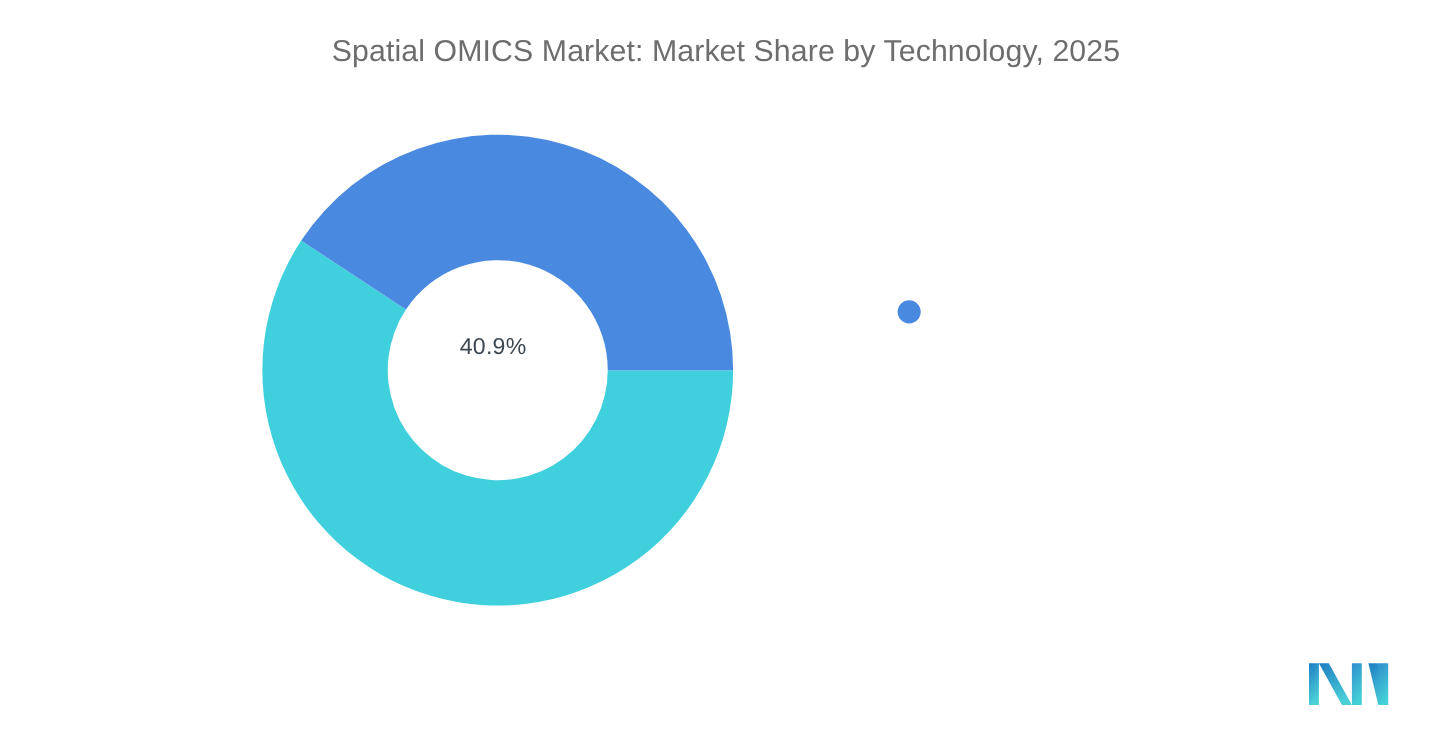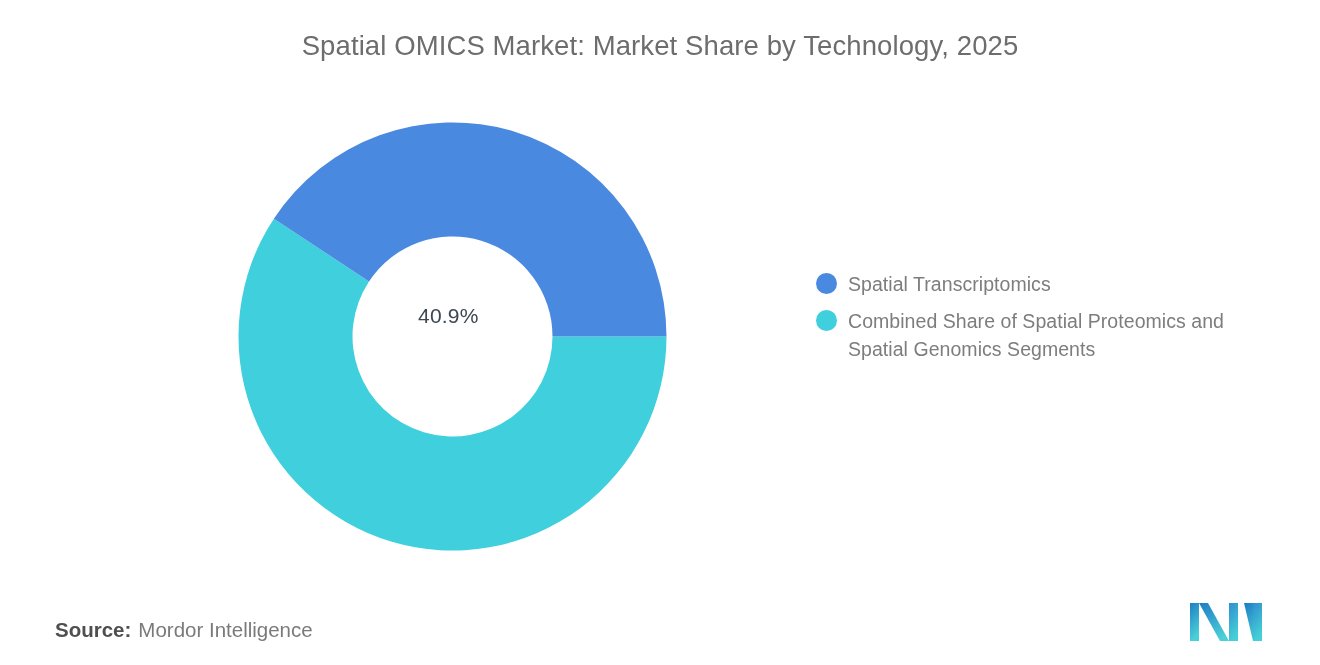--- a/index.html
+++ b/index.html
@@ -135,33 +135,25 @@
 
       <path id="slice-blue" fill="#4a89e0" d="M 35.84255726163096 96.69712162181104 A 214 214 0 0 1 428.5 214.5 L 314.5 214.5 A 100 100 0 0 0 131.01521367365933 159.4519259915005 Z"></path>
     </svg>
     <div class="slice-label">40.9%</div>
   </div>
 
   <div class="legend">
 
     <div class="legend-item">
       <span class="legend-swatch" style="background:#4a89e0;"></span>
-      <span class="legend-label">Spatial Transcriptomics</span>
     </div>
 
-    <div class="legend-item">
-      <span class="legend-swatch" style="background:#3fcfdd;"></span>
-      <span class="legend-label">Combined Share of Spatial Proteomics and Spatial Genomics Segments</span>
-    </div>
 
   </div>
 
-  <div class="source-line">
-    <span class="source-key">Source:</span><span class="source-val">Mordor Intelligence</span>
-  </div>
 
   <div class="brand-logo">
     <svg viewBox="0 0 76 46">
       <defs>
         <linearGradient id="gradA" x1="0" y1="0" x2="0.25" y2="1">
           <stop offset="0%" stop-color="#1f7fc4"></stop>
           <stop offset="100%" stop-color="#4bd0d8"></stop>
         </linearGradient>
         <linearGradient id="gradB" x1="0" y1="0" x2="0.3" y2="1">
           <stop offset="0%" stop-color="#2f8fce"></stop>

